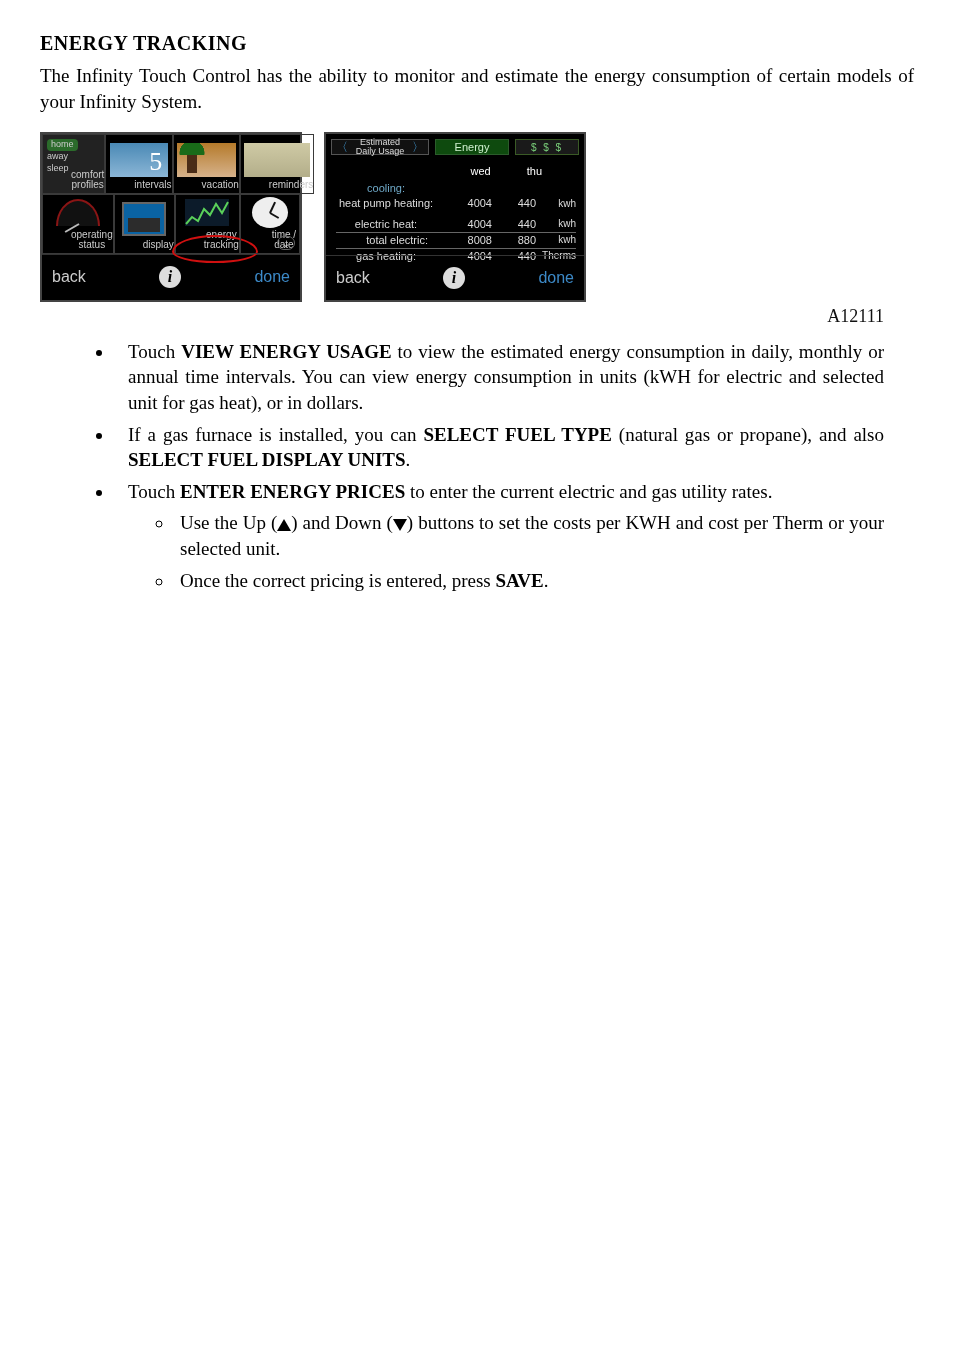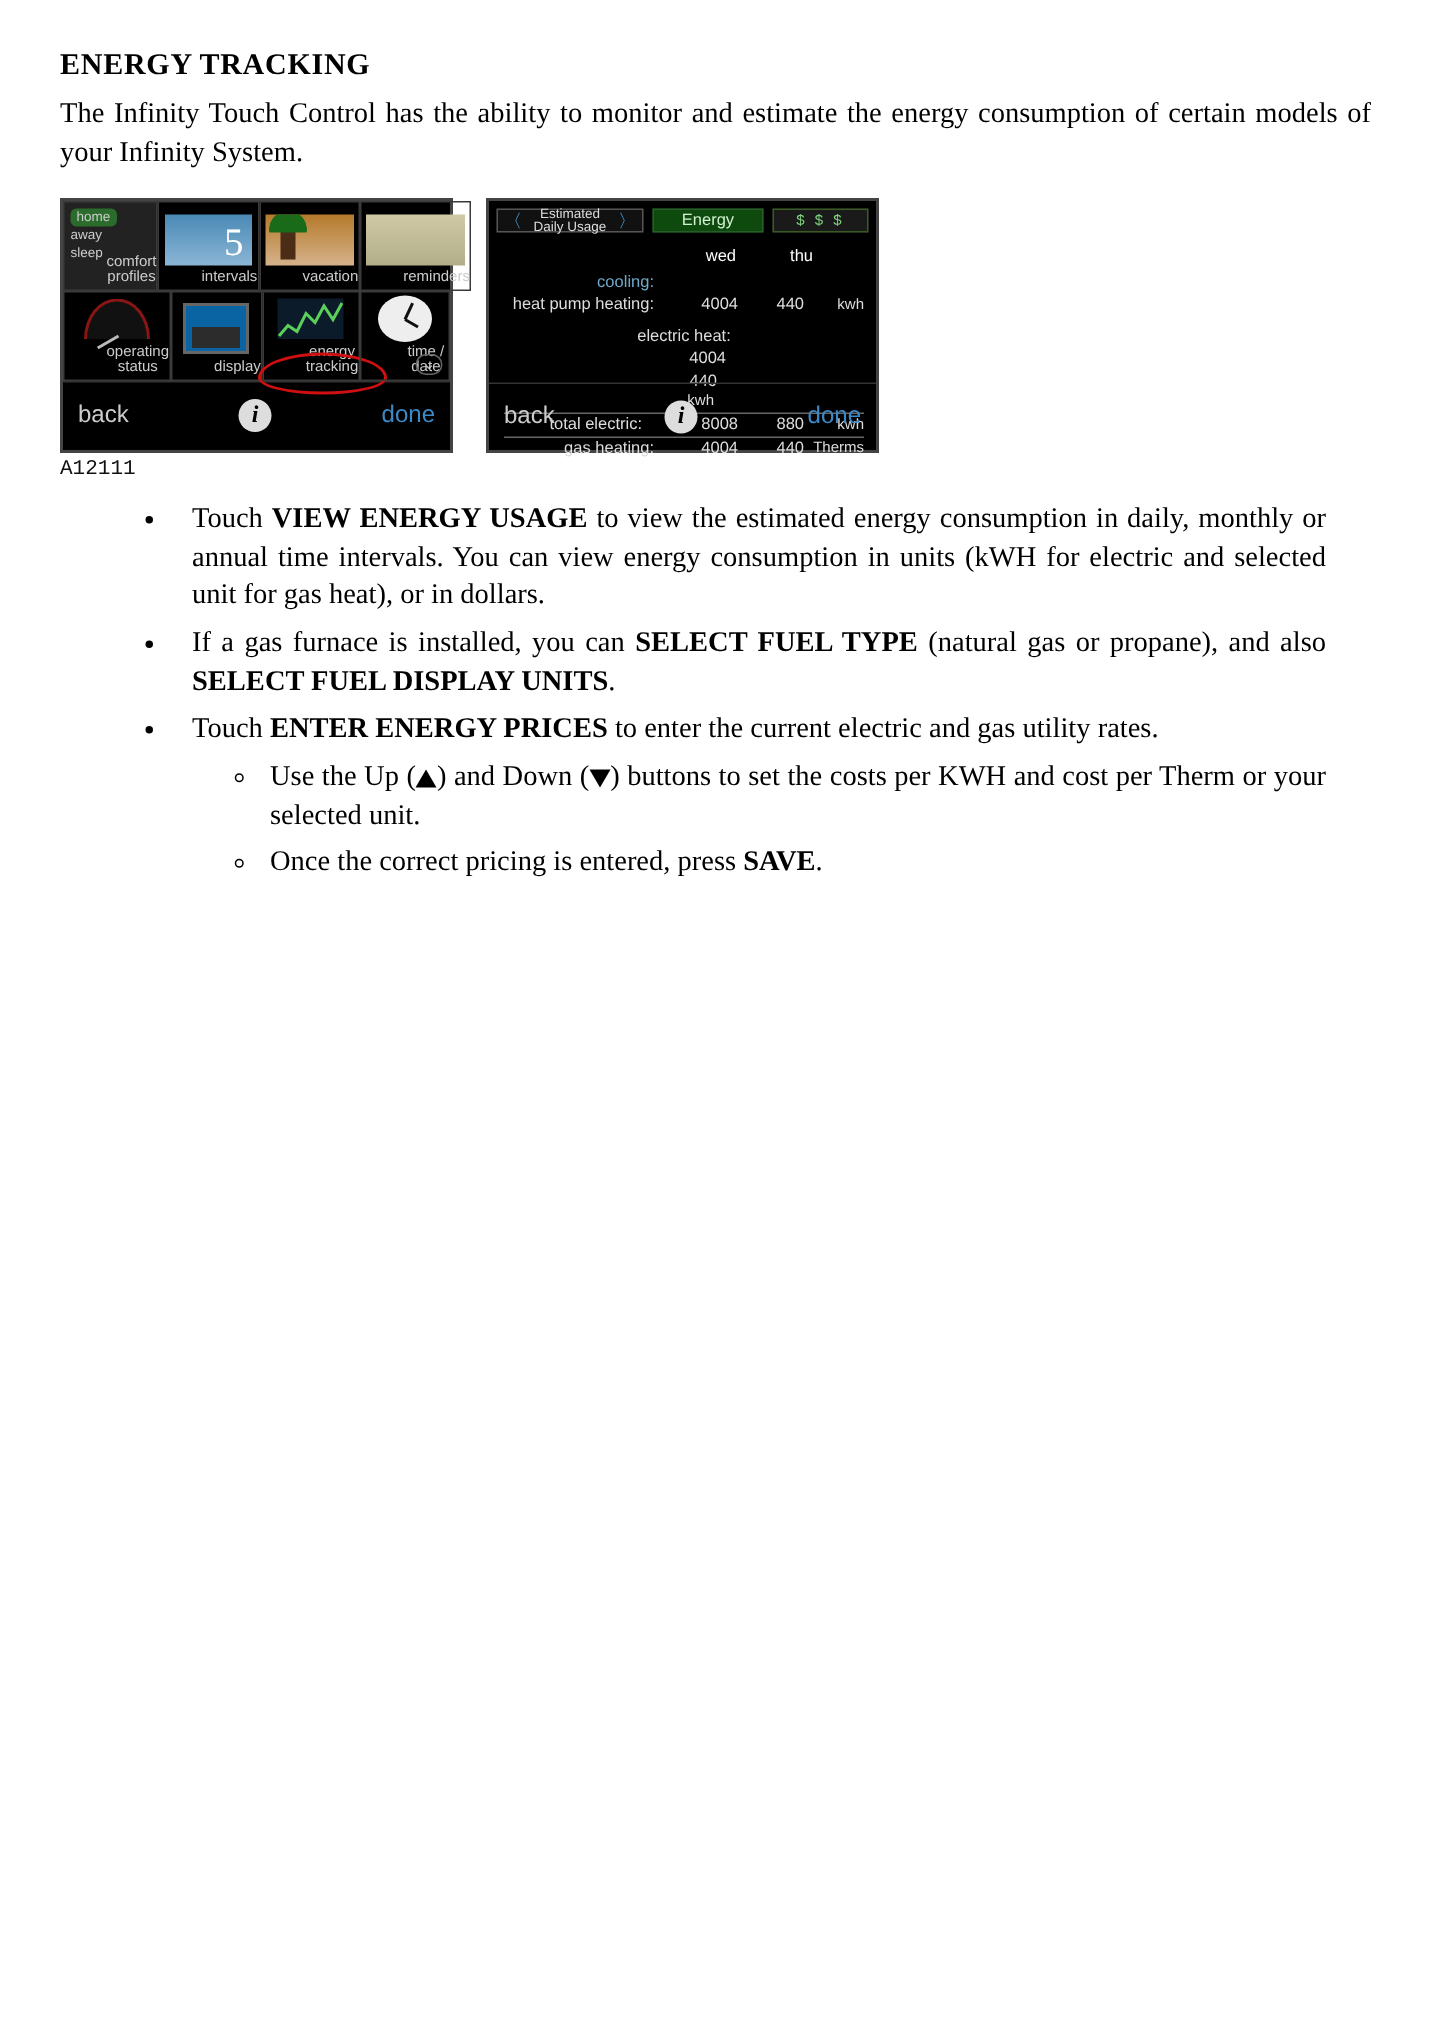--- a/index.html
+++ b/index.html
@@ -193,32 +193,32 @@
     font-size:11px;
     color:#ddd;
   }
   .right-screen .table .hdr {
     display:flex;justify-content:flex-end;gap:36px;padding-right:34px;
     color:#fff;font-size:11px;margin:4px 0 2px 0;
   }
   .right-screen .table .row {
     display:flex;align-items:center;
   }
-  .right-screen .table .row .label {flex:1;text-align:right;}
+  .right-screen .table .row .label {flex:1;text-align:center;}
   .right-screen .table .row .c1 {width:56px;text-align:right;}
   .right-screen .table .row .c2 {width:44px;text-align:right;}
   .right-screen .table .row .c3 {width:40px;text-align:right;font-size:10px;}
   .right-screen .table .row.cooling .label{color:#6fa9c8;}
   .right-screen .table .row.total {border-top:1px solid #666;border-bottom:1px solid #666;}
   .right-screen .table .row.total .label{text-align:right;padding-right:8px;}
 
   .fig-code {
-    text-align:left;
-    font-family: Liberation Mono, monospace;
-    font-size:14px;
+    text-align:right;
+    font-family: Liberation Serif, serif;
+    font-size:18px;
     color:#111;
     margin: 2px 30px 10px 0;
   }
 
   ul.bullets {
     list-style: disc;
     margin:0 30px 0 74px;
     padding:0;
   }
   ul.bullets > li {
@@ -344,21 +344,21 @@
           <span class="c1"></span>
             <span class="c2"></span>
             <span class="c3"></span>
         </div>
         <div class="row">
           <span class="label">heat pump heating:</span>
           <span class="c1">4004</span>
           <span class="c2">440</span>
           <span class="c3">kwh</span>
         </div>
-        <div class="row" style="margin-top:6px;flex-direction:column;">
+        <div class="row" style="margin-top:6px;">
           <span class="label">electric heat:</span>
           <span class="c1">4004</span>
           <span class="c2">440</span>
           <span class="c3">kwh</span>
         </div>
         <div class="row total">
           <span class="label">total electric:</span>
           <span class="c1">8008</span>
           <span class="c2">880</span>
           <span class="c3">kwh</span>

